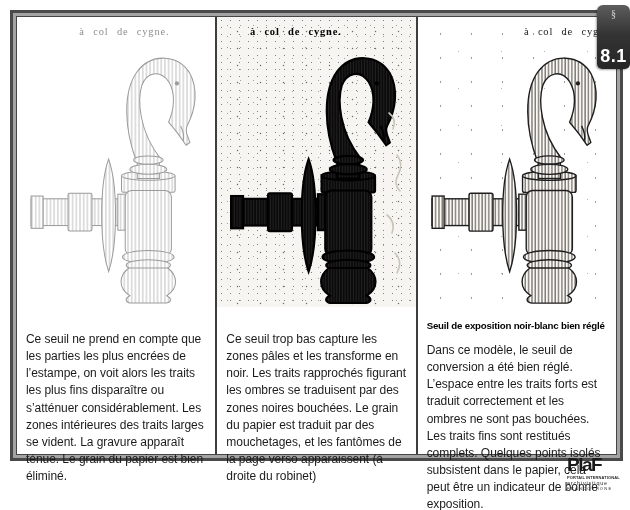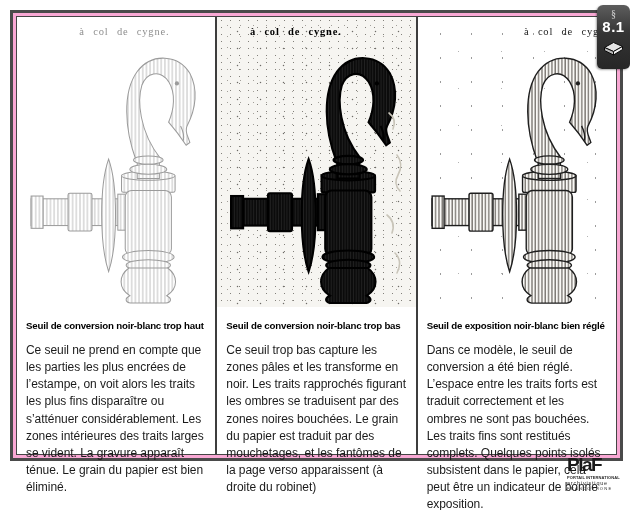--- a/index.html
+++ b/index.html
@@ -1,21 +1,21 @@
 <!DOCTYPE html>
 <html><head>
 <meta charset="utf-8">
 <style>
   html,body{margin:0;padding:0;background:#fff;}
   .page{position:relative;width:630px;height:510px;background:#ffffff;overflow:hidden;
         font-family:"Liberation Sans",sans-serif;}
 
   
   .frame{position:absolute;left:10px;top:10px;width:601px;height:439px;
-         border:3px solid #4a4a4a;padding:3px;background:#f9a8d4;box-sizing:content-box;}
+         border:3px solid #4a4a4a;padding:3px;background:#a3a3a3;box-sizing:content-box;}
   .frame-inner{width:100%;height:100%;border:1px solid #454545;display:flex;box-sizing:border-box;}
 
   
   .panel{flex:1 1 0;position:relative;background:#fff;min-width:0;}
   .panel--dark{border-left:2px solid #3d3d3d;border-right:2px solid #3d3d3d;}
 
   .scan{position:relative;height:290px;overflow:hidden;}
   .scan--dark{background-color:#f6f5f1;
     background-image:
       radial-gradient(circle,#82807a 0.6px,transparent 0.95px),
@@ -45,21 +45,21 @@
   .caption p{margin:11px 0 0 0;font-size:12px;line-height:1.43;color:#1b1b1b;
              letter-spacing:-0.05px;}
 
   
   .badge{position:absolute;left:597px;top:5px;width:33px;height:64px;z-index:6;
          background:linear-gradient(180deg,#5d5d5d 0%,#343434 45%,#262626 100%);
          border-radius:6px 6px 5px 5px;display:flex;flex-direction:column;align-items:center;
          box-shadow:-1px 1px 2px rgba(0,0,0,0.35);}
   .badge-section{font-family:"Liberation Serif",serif;font-size:10px;color:#d9d9d9;
                  line-height:1;margin-top:4px;}
-  .badge-number{font-size:15px;font-weight:bold;color:#ffffff;line-height:1.1;letter-spacing:0.5px;}
+  .badge-number{font-size:18px;font-weight:bold;color:#ffffff;line-height:1.1;letter-spacing:0.5px;margin-top:28px;}
   .badge-book{margin-top:3px;}
 
   
   .footer-caption{position:absolute;left:28px;right:92px;top:466px;text-align:center;
                   font-size:8.7px;color:#141414;letter-spacing:-0.05px;}
   .piaf{position:absolute;left:567px;top:455px;width:60px;color:#1a1a1a;}
   .piaf-word{font-size:19px;font-weight:bold;letter-spacing:-1.5px;line-height:1;}
   .piaf-lines{margin-top:1px;width:110px;transform:scale(0.5);transform-origin:0 0;color:#2a2a2a;}
   .piaf-l1{font-size:8px;font-weight:bold;letter-spacing:0.2px;line-height:1.15;}
   .piaf-l2{font-size:11px;letter-spacing:1.6px;line-height:1.15;}
@@ -123,40 +123,38 @@
     <div class="frame-inner">
 
       <section class="panel panel--light">
         <div class="scan scan--light">
           <div class="plate-caption">à col de cygne.</div>
           <svg class="tap" viewBox="0 0 200 285">
             <use href="#tap-shape" fill="url(#hatch-l)" color="#9b9b9b" stroke-width="1.1"></use>
           </svg>
         </div>
         <div class="caption">
-          <h3>Seuil de conversion noir-blanc trop haut</h3>
           <p>Ce seuil ne prend en compte que les parties les plus encrées de l’estampe, on voit alors les traits les plus fins disparaître ou s’atténuer considérablement. Les zones intérieures des traits larges se vident. La gravure apparaît ténue. Le grain du papier est bien éliminé.</p>
         </div>
       </section>
 
       <section class="panel panel--dark">
         <div class="scan scan--dark">
           <div class="plate-caption">à col de cygne.</div>
           <svg class="tap" viewBox="0 0 200 285">
             <use href="#tap-shape" fill="url(#hatch-d)" color="#000000" stroke-width="2.3"></use>
           </svg>
           <svg class="ghosts" viewBox="0 0 34 200">
             <path d="M8,18 q8,6 4,16"></path>
             <path d="M16,60 q7,9 1,20 q-5,9 2,16"></path>
             <path d="M6,120 q9,7 5,18"></path>
             <path d="M14,158 q8,8 2,20"></path>
           </svg>
         </div>
         <div class="caption">
-          <h3>Seuil de conversion noir-blanc trop bas</h3>
           <p>Ce seuil trop bas capture les zones pâles et les transforme en noir. Les traits rapprochés figurant les ombres se traduisent par des zones noires bouchées. Le grain du papier est traduit par des mouchetages, et les fantômes de la page verso apparaissent (à droite du robinet)</p>
         </div>
       </section>
 
       <section class="panel panel--mid">
         <div class="scan scan--mid">
           <div class="plate-caption">à col de cygne.</div>
           <svg class="tap" viewBox="0 0 200 285">
             <use href="#tap-shape" fill="url(#hatch-m)" color="#1e1e1e" stroke-width="1.5"></use>
           </svg>

